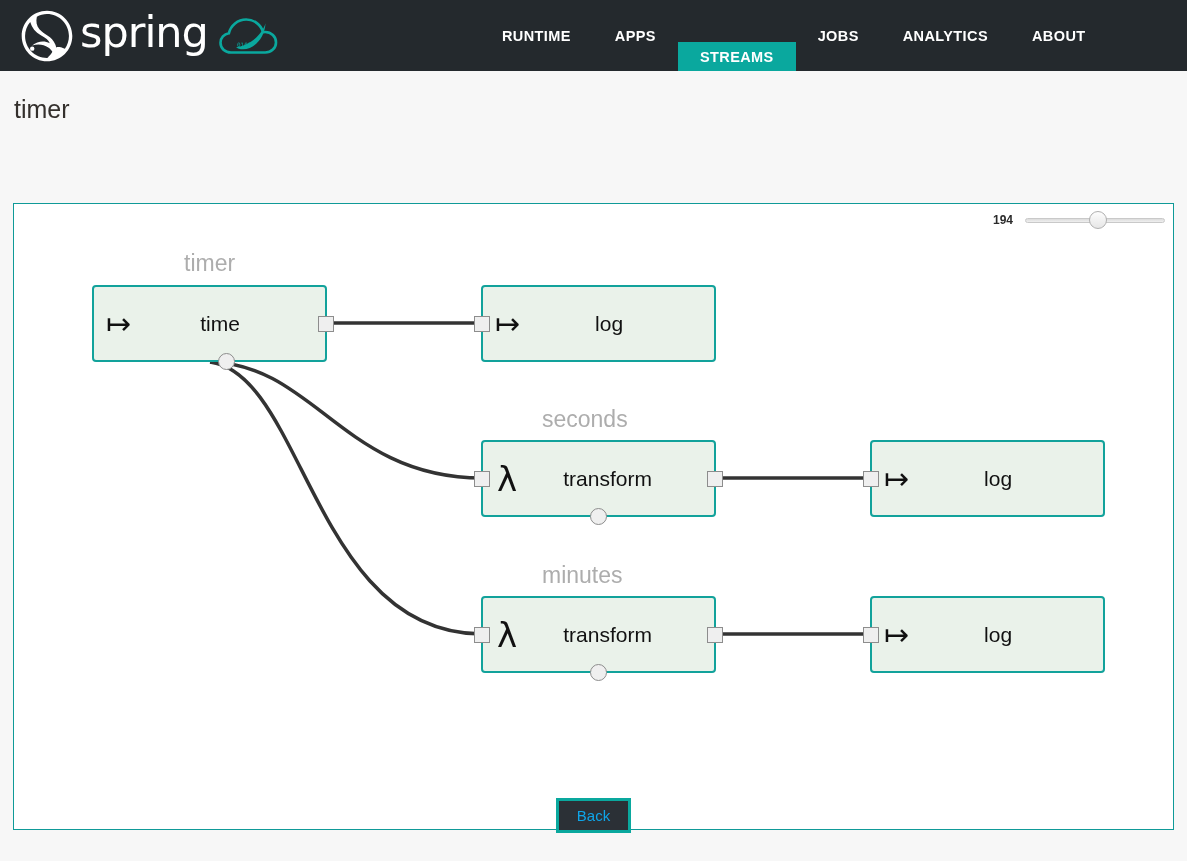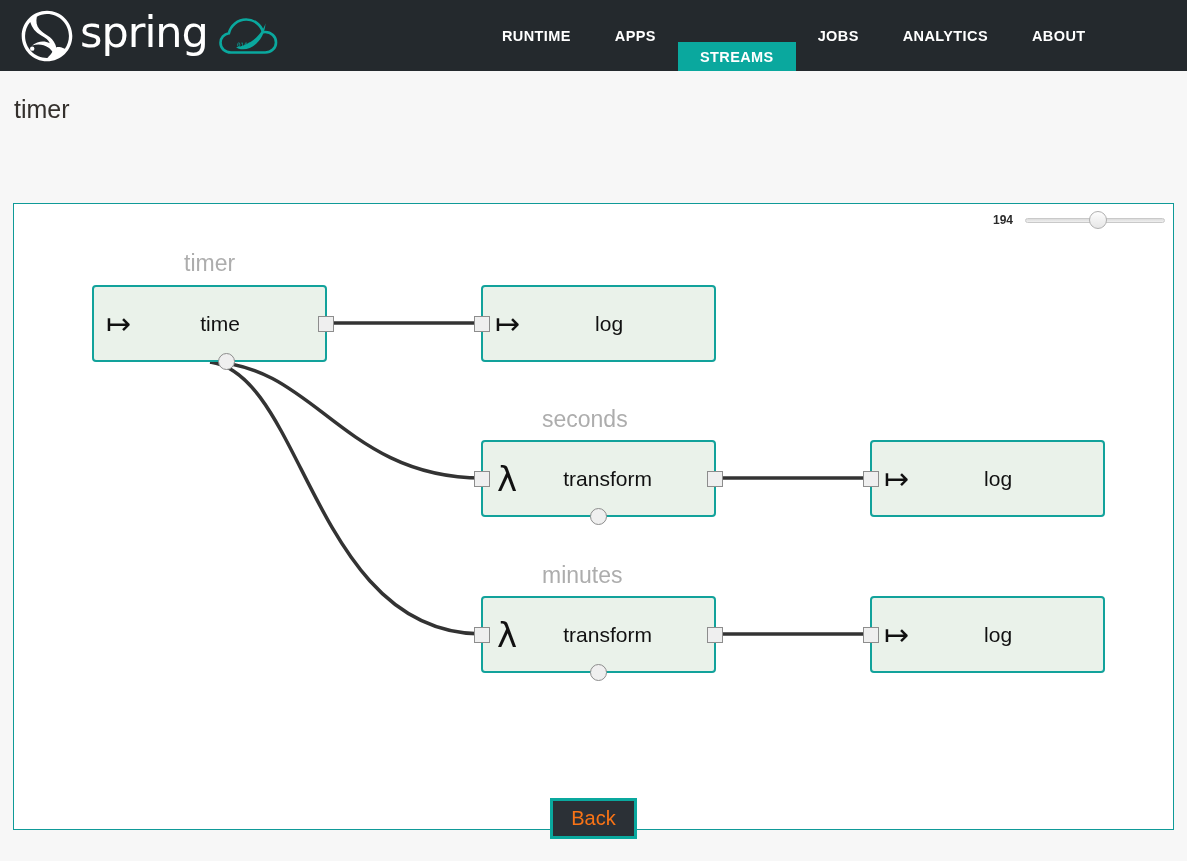--- a/index.html
+++ b/index.html
@@ -201,23 +201,23 @@
   .footer {
     position: absolute;
     left: 0;
     top: 798px;
     width: 1187px;
     display: flex;
     justify-content: center;
   }
   .back-button {
     background: #2b3036;
-    color: #f97316;
+    color: #0ea5e9;
     border: 3px solid #0aa89e;
-    font-size: 20px;
+    font-size: 15px;
     padding: 6px 18px;
     cursor: pointer;
     font-family: "Liberation Sans", sans-serif;
   }
 </style>
 </head>
 <body>
 
 <div class="navbar">
 

